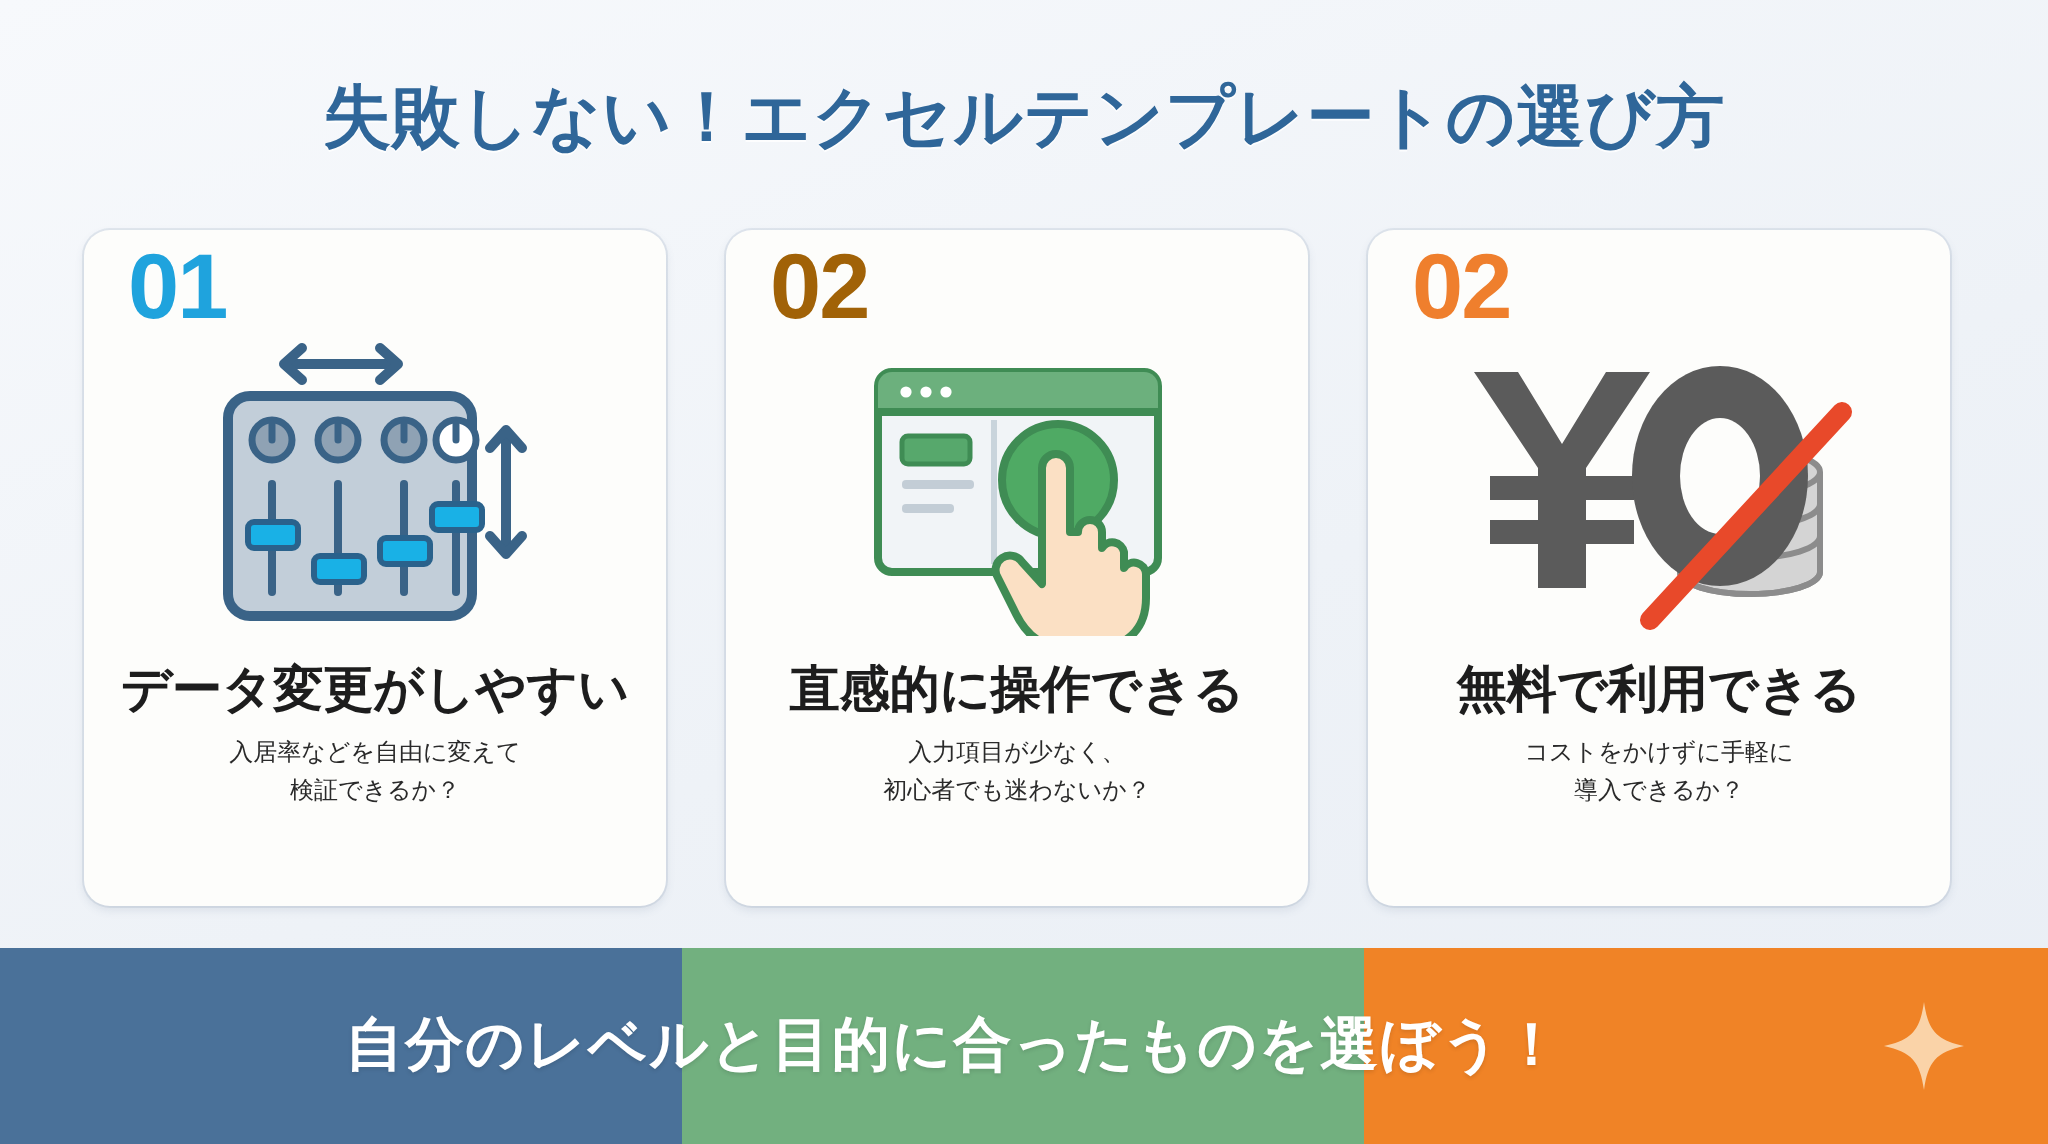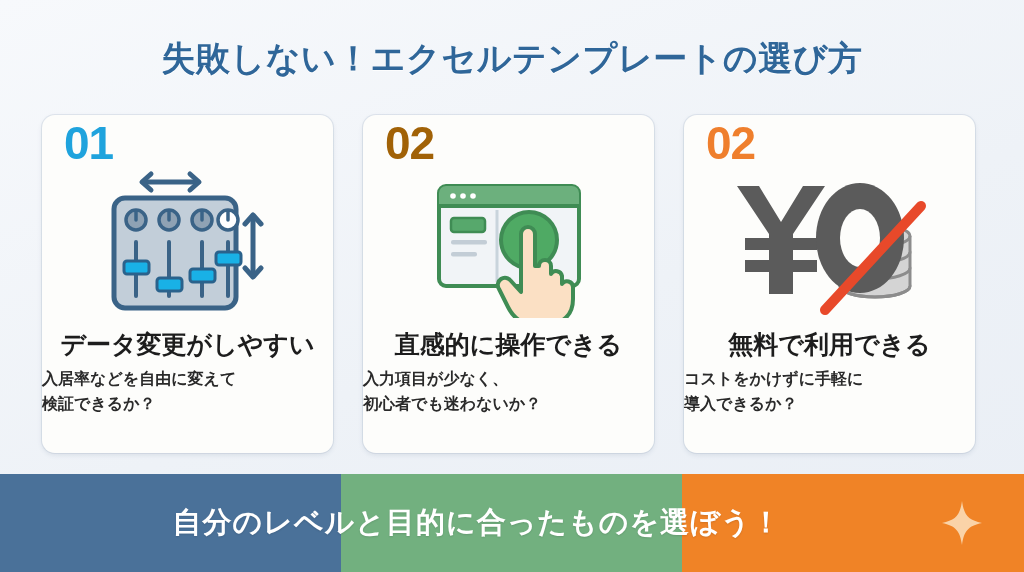--- a/index.html
+++ b/index.html
@@ -79,23 +79,23 @@
     left: 0; right: 0;
     text-align: center;
     font-size: 25px;
     font-weight: bold;
     color: #1d1d1d;
   }
   .card-sub {
     position: absolute;
     top: 252px;
     left: 0; right: 0;
-    text-align: left;
-    font-size: 16px;
-    font-weight: bold;
+    text-align: center;
+    font-size: 12px;
+    font-weight: normal;
     line-height: 1.55;
     color: #2a2a2a;
     white-space: pre-line;
   }
 
   
   .footer {
     position: absolute;
     left: 0; right: 0;
     bottom: 0;

